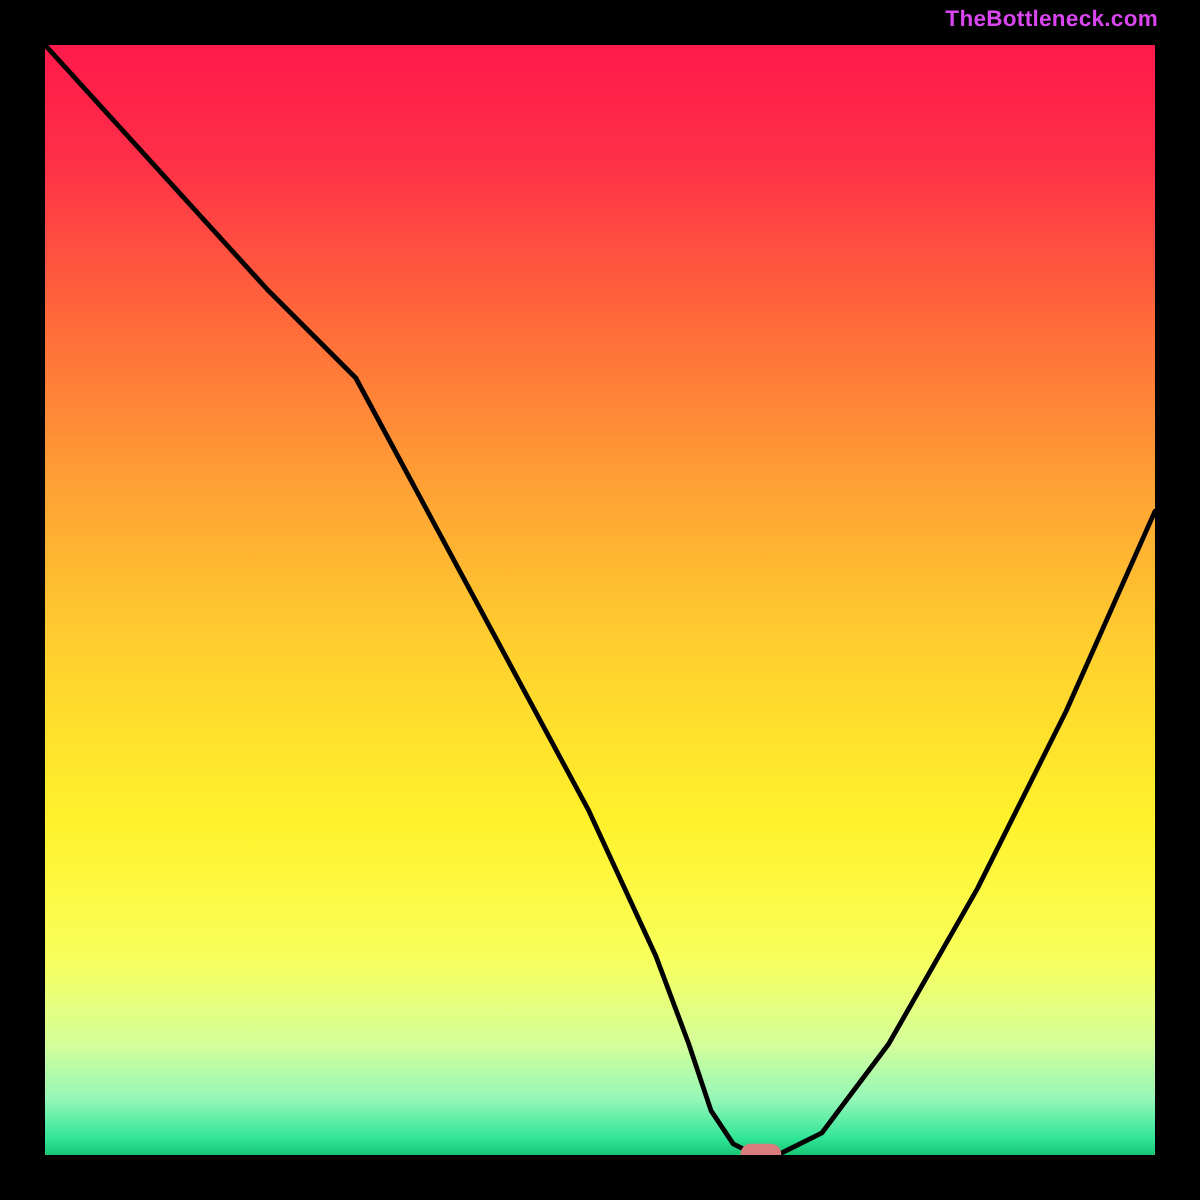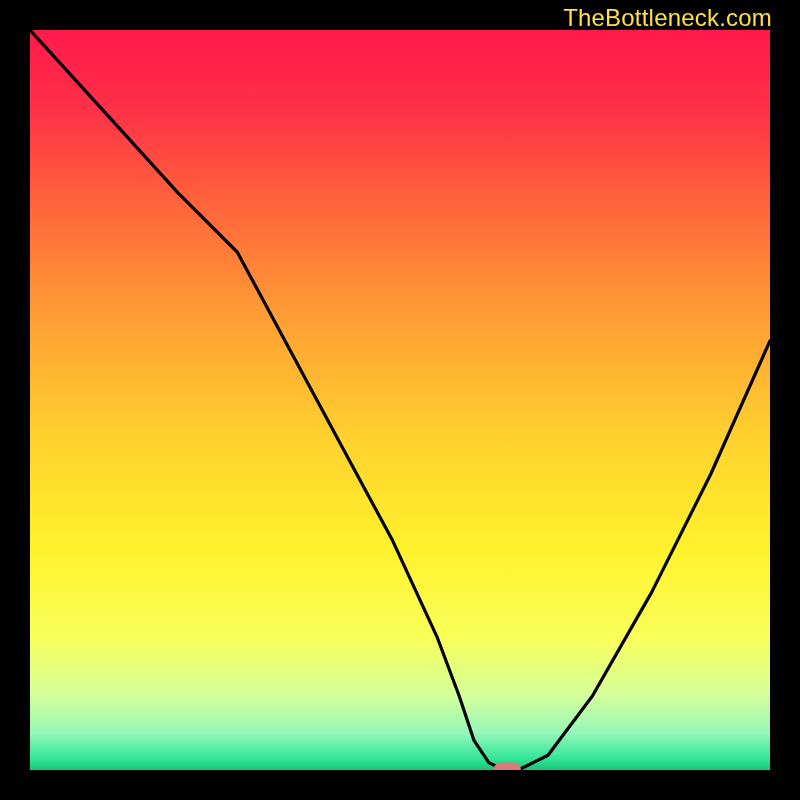--- a/index.html
+++ b/index.html
@@ -21,23 +21,23 @@
     position: absolute;
     left: 30px;
     top: 30px;
     width: 740px;
     height: 740px;
   }
   .watermark {
     position: absolute;
     top: 4px;
     right: 28px;
-    font-size: 24px;
-    font-weight: 400;
-    color: #fde047;
+    font-size: 15px;
+    font-weight: 700;
+    color: #d946ef;
     letter-spacing: 0.2px;
     user-select: none;
   }
 </style>
 </head>
 <body>
 
 <div class="frame">
   <div class="watermark">TheBottleneck.com</div>
 

